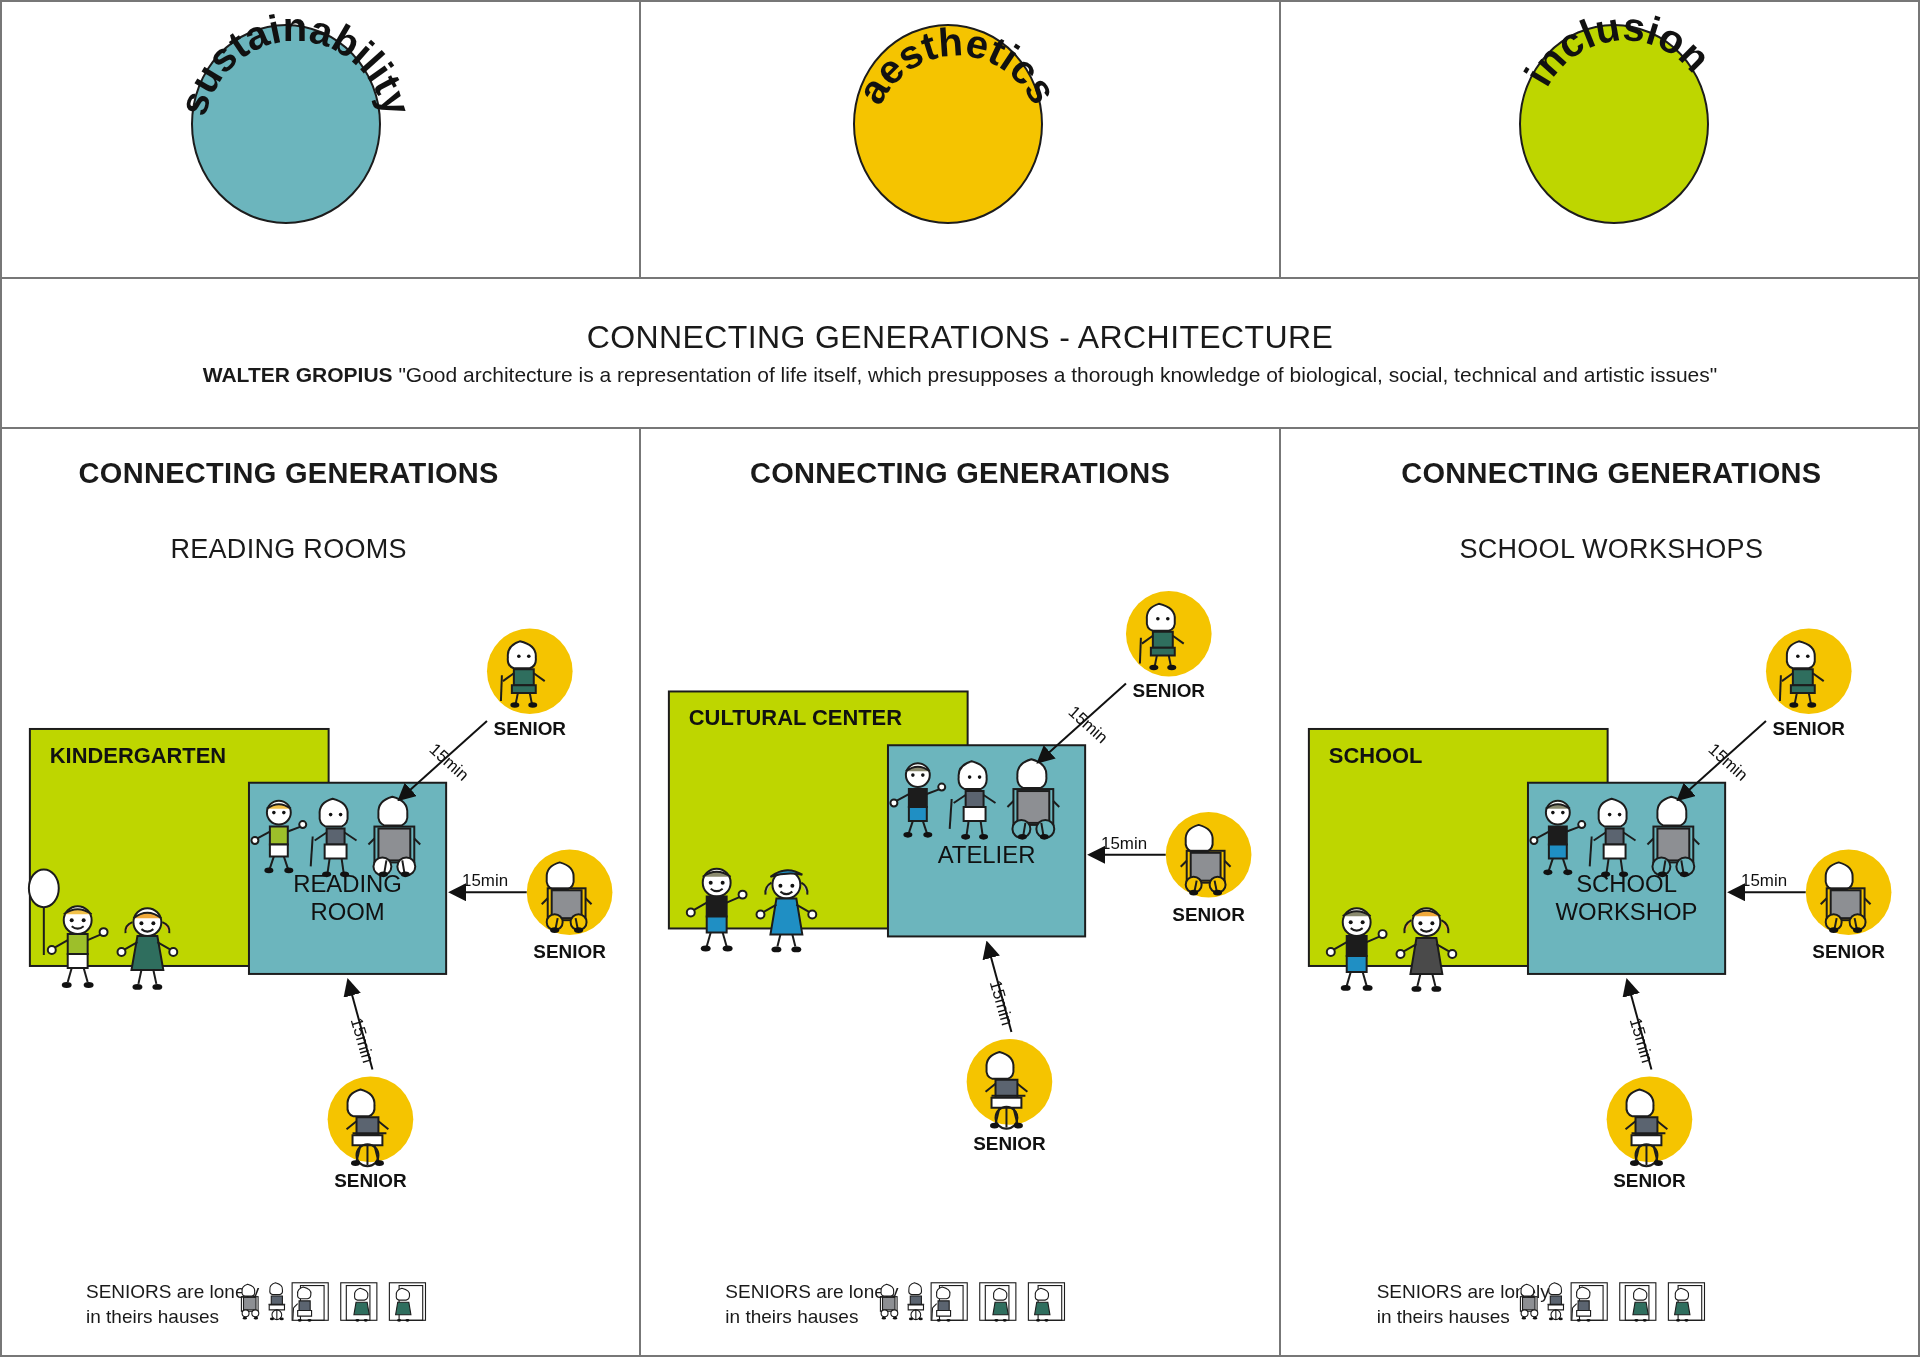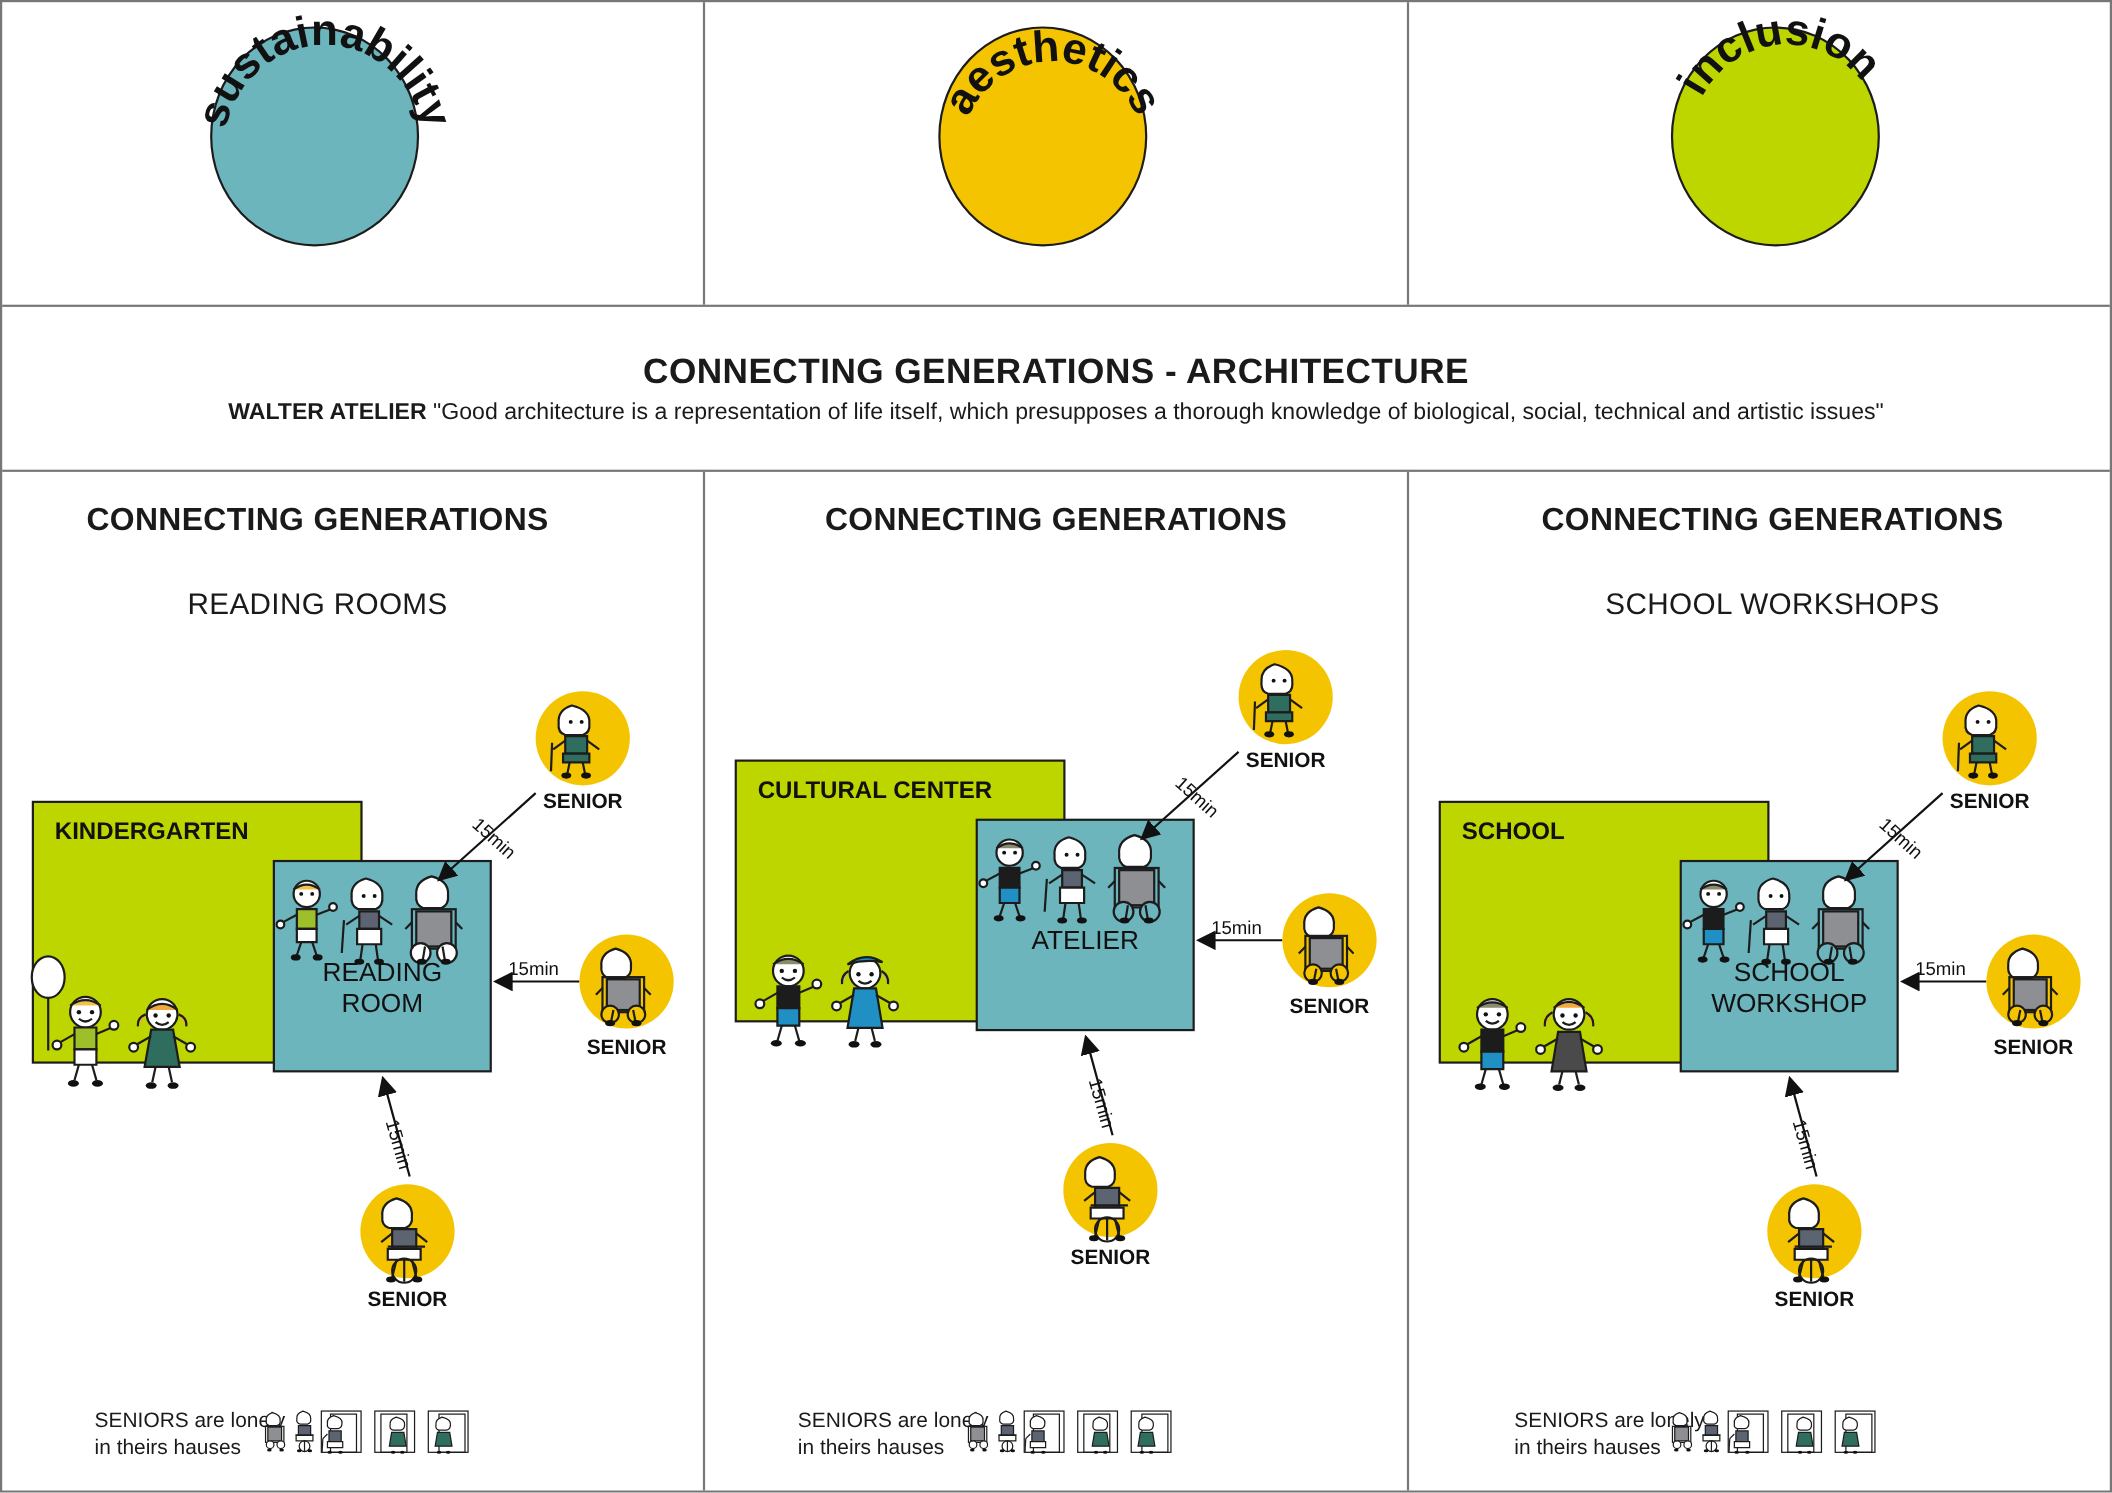--- a/index.html
+++ b/index.html
@@ -47,21 +47,21 @@
   
   .headline{
     flex:0 0 150px;height:150px;
     border-bottom:2px solid #777;
     display:flex;flex-direction:column;
     align-items:center;justify-content:center;
     padding:0 40px;box-sizing:border-box;
   }
   .headline h1{
     margin:0 0 6px 0;
-    font-size:32px;font-weight:bold;letter-spacing:.4px;
+    font-size:32px;font-weight:normal;letter-spacing:.4px;
     text-align:center;
   }
   .headline .quote{
     margin:0;font-size:21px;line-height:1.22;text-align:center;
     max-width:1760px;
   }
   .headline .quote b{font-weight:bold;}
 
   
   .panels{display:flex;flex:1 1 auto;min-height:0;}
@@ -141,21 +141,21 @@
           <text>
             <textPath href="#arc3" startOffset="48%" text-anchor="middle">inclusion</textPath>
           </text>
         </svg>
       </div>
     </div>
   </div>
 
   <div class="headline">
     <h1>CONNECTING GENERATIONS  - ARCHITECTURE</h1>
-    <p class="quote"><b>WALTER ATELIER</b><span> "Good architecture is a representation of life itself, which presupposes a thorough knowledge of biological, social, technical and artistic issues"</span></p>
+    <p class="quote"><b>WALTER GROPIUS</b><span> "Good architecture is a representation of life itself, which presupposes a thorough knowledge of biological, social, technical and artistic issues"</span></p>
   </div>
 
   <div class="panels">
 
     <div class="panel p1">
       <div class="panel-title">CONNECTING GENERATIONS</div>
       <div class="panel-sub">READING ROOMS</div>
 
       <div class="stage">
         <svg viewBox="0 0 640 720" preserveAspectRatio="xMidYMid meet">

